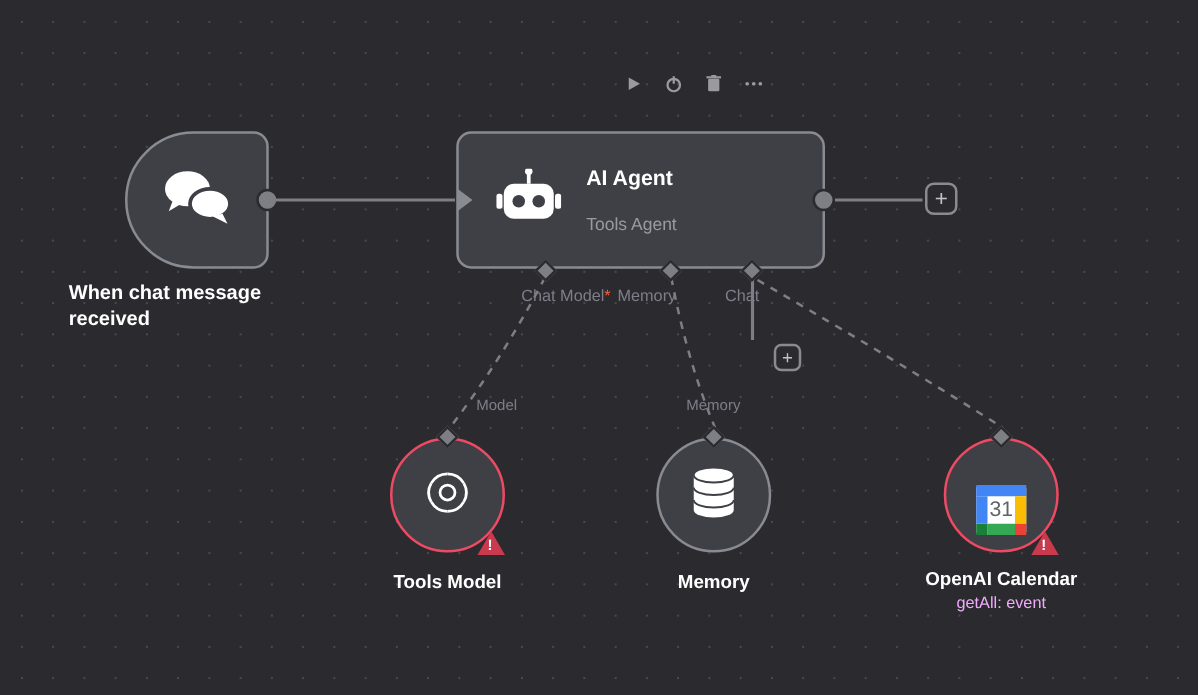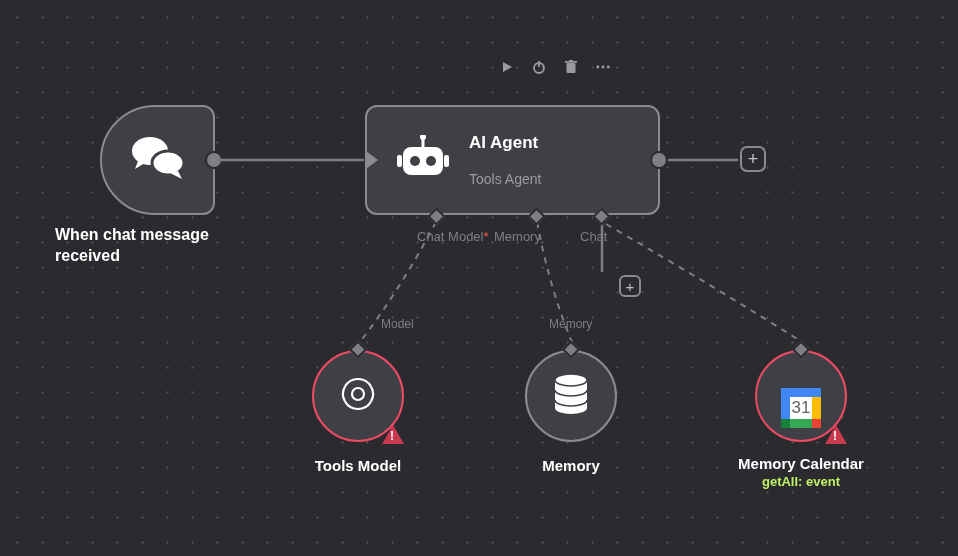--- a/index.html
+++ b/index.html
@@ -220,21 +220,21 @@
       position: absolute;
       color: #fff;
       font-size: 15px;
       font-weight: 600;
       text-align: center;
       width: 160px;
     }
     .lbl-openai { left: 278px; top: 457px; }
     .lbl-mem    { left: 491px; top: 457px; }
     .lbl-gcal   { left: 721px; top: 455px; }
-    .lbl-gcal .sub { display:block; color:#bef264; font-size:13px; font-weight:700; margin-top:2px;}
+    .lbl-gcal .sub { display:block; color:#f0abfc; font-size:13px; font-weight:400; margin-top:2px;}
     .tiny-label {
       position: absolute;
       color: #7e7e8a;
       font-size: 12px;
     }
     .tl-model { left: 343px; top: 317px; margin-left: 38px; }
     .tl-mem   { left: 549px; top: 317px; }
     
     svg.wires {
       position: absolute;
@@ -394,17 +394,17 @@
         <div style="position:absolute;bottom:0;right:0;width:9px;height:9px;background:#ea4335;"></div>
         <div style="position:absolute;bottom:0;left:9px;right:9px;height:9px;background:#34a853;"></div>
         <div style="position:absolute;bottom:0;left:0;width:9px;height:9px;background:#188038;"></div>
         <div style="position:absolute;top:9px;left:0;bottom:9px;width:9px;background:#4285f4;"></div>
         <span class="num">31</span>
       </div>
     </span>
     <div class="err-badge"></div>
   </div>
   <div class="circ-label lbl-gcal">
-    <span>Memory Calendar</span>
+    <span>OpenAI Calendar</span>
     <span class="sub">getAll: event</span>
   </div>
 
 </div>
 
 </body></html>

